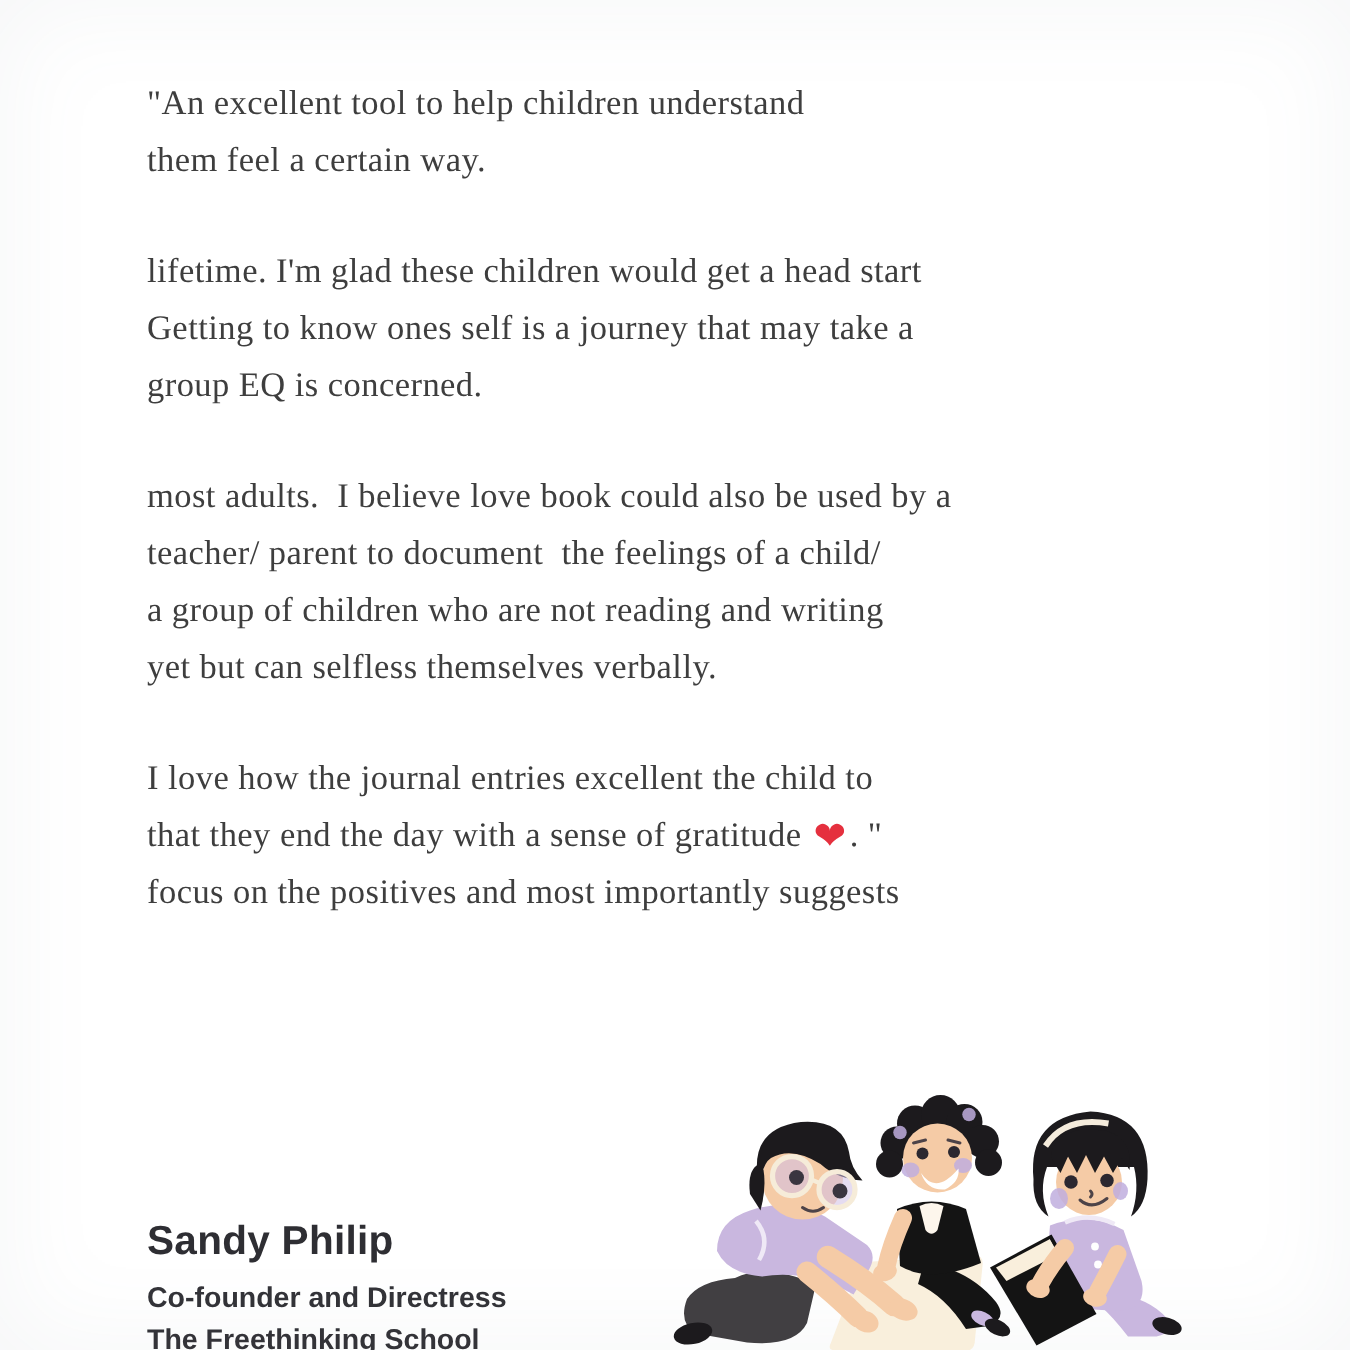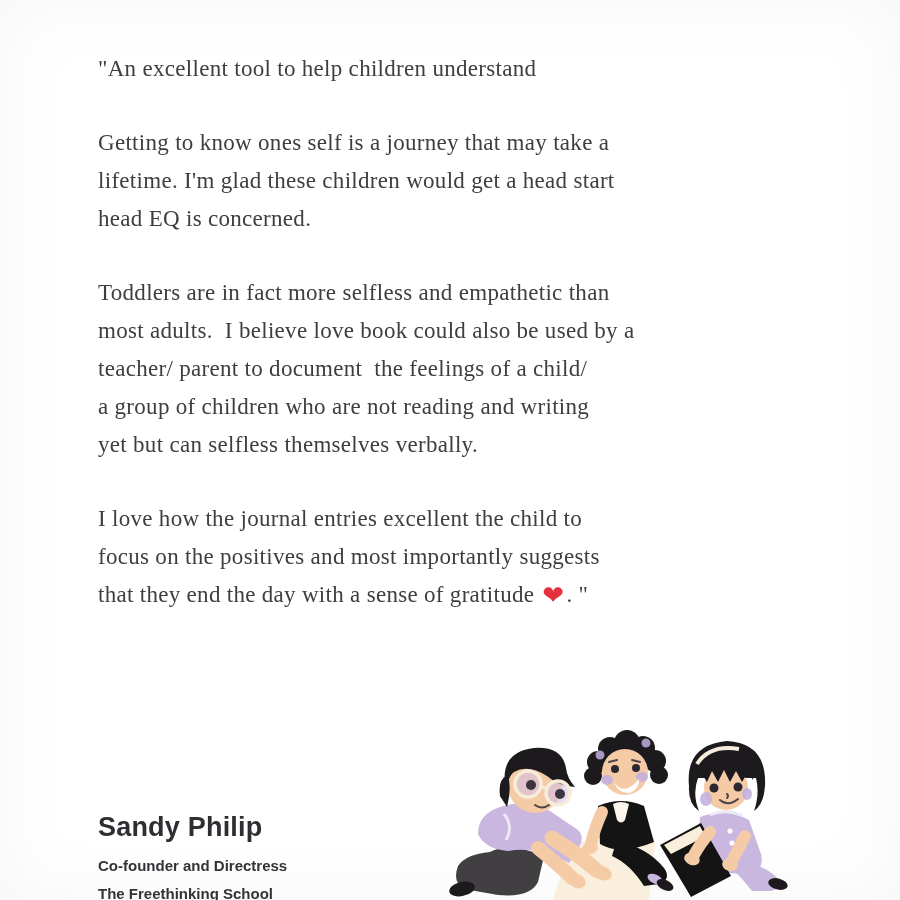--- a/index.html
+++ b/index.html
@@ -39,21 +39,21 @@
     left: 98px; top: 812px;
     color: #2e2e33;
   }
   .attr-name {
     font-size: 27px;
     font-weight: 700;
     letter-spacing: 0.2px;
     margin-bottom: 9px;
   }
   .attr-role, .attr-org {
-    font-size: 15px;
+    font-size: 19px;
     font-weight: 700;
     line-height: 28px;
     color: #333338;
   }
 
   
   .illustration {
     position: absolute;
     left: 448px; top: 714px;
     width: 342px; height: 190px;
@@ -68,37 +68,37 @@
   .pages    { fill: var(--paper); }
   .armline  { stroke: var(--skin); fill: none; stroke-linecap: round; }
   .facialline { stroke: #4d4348; stroke-width: 2; fill: none; stroke-linecap: round; }
 </style>
 </head>
 <body style="--ink: #3e3e3e; --heart: #e5303e; --skin: #f5cba6; --hair: #1c1a1d; --lavender: #c9b7df; --charcoal: #413f42; --paper: #f9efdc; --blush: #bfaede; --book: #141414;">
 
 <div class="quote" id="quote-paragraphs">
     <div class="q-para">
       <div class="q-line">"An excellent tool to help children understand</div>
-    </div>
-    <div class="q-para">
+      <div class="q-line">them feel a certain way.</div>
+    </div>
+    <div class="q-para">
+      <div class="q-line">lifetime. I'm glad these children would get a head start</div>
       <div class="q-line">Getting to know ones self is a journey that may take a</div>
-      <div class="q-line">lifetime. I'm glad these children would get a head start</div>
-      <div class="q-line">head EQ is concerned.</div>
-    </div>
-    <div class="q-para">
-      <div class="q-line">Toddlers are in fact more selfless and empathetic than</div>
+      <div class="q-line">group EQ is concerned.</div>
+    </div>
+    <div class="q-para">
       <div class="q-line">most adults.  I believe love book could also be used by a</div>
       <div class="q-line">teacher/ parent to document  the feelings of a child/</div>
       <div class="q-line">a group of children who are not reading and writing</div>
       <div class="q-line">yet but can selfless themselves verbally.</div>
     </div>
     <div class="q-para">
       <div class="q-line">I love how the journal entries excellent the child to</div>
+      <div class="q-line">that they end the day with a sense of gratitude <span class="heart">❤</span>. "</div>
       <div class="q-line">focus on the positives and most importantly suggests</div>
-      <div class="q-line">that they end the day with a sense of gratitude <span class="heart">❤</span>. "</div>
     </div>
   </div>
 
 <div class="attribution">
   <div class="attr-name">Sandy Philip</div>
   <div class="attr-role">Co-founder and Directress</div>
   <div class="attr-org">The Freethinking School</div>
 </div>
 
 <svg class="illustration" viewBox="0 0 342 190" aria-hidden="true">

